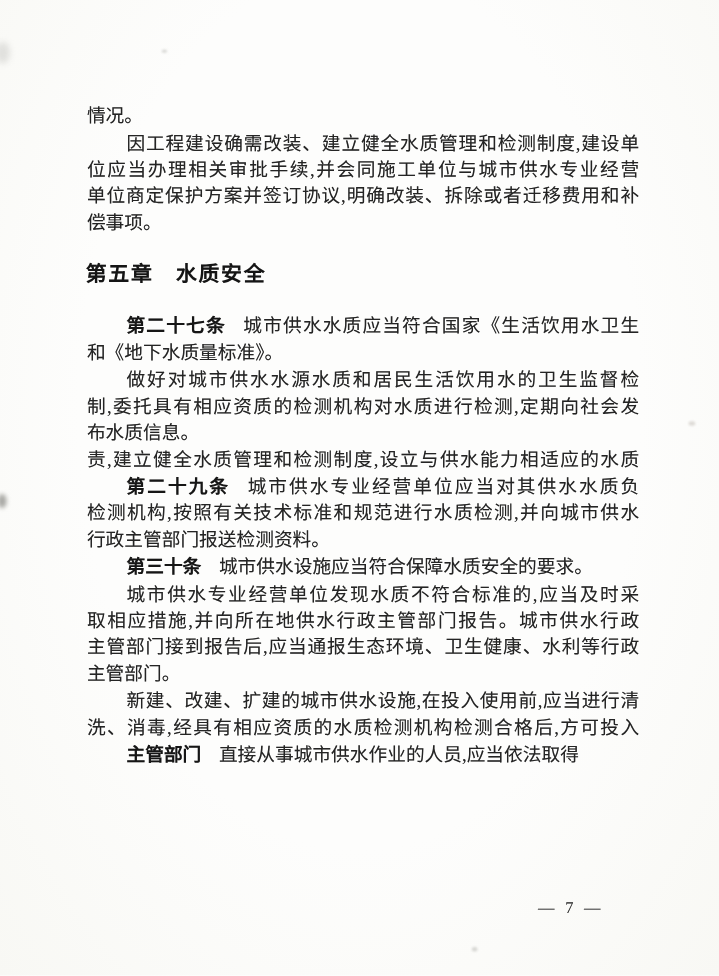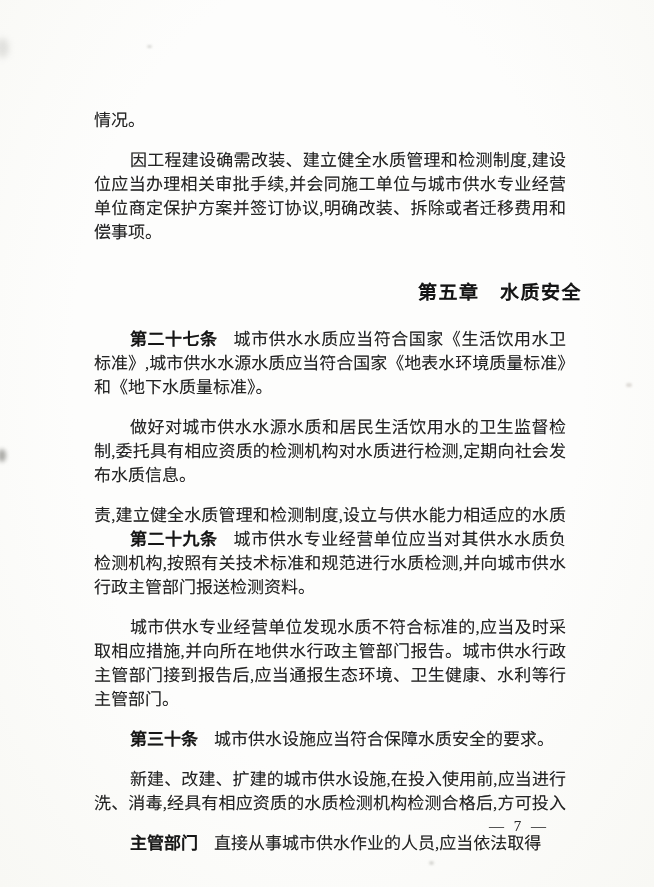--- a/index.html
+++ b/index.html
@@ -14,39 +14,39 @@
   }
   .content {
     position: absolute;
     left: 78px;
     top: 93px;
     width: 504px;
     font-size: 17px;
     line-height: 24px;
     text-shadow: 0 0 0.5px rgba(40,40,40,0.35);
   }
-  .para { margin: 16px; }
+  .para { margin: 1px; }
   .line {
     height: 24px;
     line-height: 24px;
     overflow: hidden;
     text-align: justify;
     text-align-last: justify;
   }
   .line.last { text-align-last: left; }
   .line.first { padding-left: 36px; }
   .lead { font-weight: bold; margin-right: 16px; color: #161616; }
   .chapter {
     font-weight: bold;
     font-size: 19px;
     line-height: 24px;
     letter-spacing: 1.5px;
-    text-align: right;
+    text-align: left;
     color: #151515;
-    margin: 36px 0 23px 0;
+    margin: 23px 0 23px 0;
   }
   .page-number {
     position: absolute;
     left: 78px;
     top: 814px;
     width: 504px;
     text-align: right;
     padding-right: 33px;
     box-sizing: border-box;
     font-size: 15px;
@@ -78,42 +78,41 @@
       </div>
       <div class="para">
         <div class="line first">因工程建设确需改装、建立健全水质管理和检测制度,建设单</div>
         <div class="line">位应当办理相关审批手续,并会同施工单位与城市供水专业经营</div>
         <div class="line">单位商定保护方案并签订协议,明确改装、拆除或者迁移费用和补</div>
         <div class="line last">偿事项。</div>
       </div>
       <div class="chapter">第五章　水质安全</div>
       <div class="para">
         <div class="line first"><span class="lead">第二十七条</span><span>城市供水水质应当符合国家《生活饮用水卫生</span></div>
-        <div class="line">标准》,城市供水水源水质应当符合国家《地表水环境质量标准》</div>
         <div class="line last">和《地下水质量标准》。</div>
       </div>
       <div class="para">
         <div class="line first">做好对城市供水水源水质和居民生活饮用水的卫生监督检</div>
         <div class="line">制,委托具有相应资质的检测机构对水质进行检测,定期向社会发</div>
         <div class="line last">布水质信息。</div>
       </div>
       <div class="para">
         <div class="line">责,建立健全水质管理和检测制度,设立与供水能力相适应的水质</div>
         <div class="line first"><span class="lead">第二十九条</span><span>城市供水专业经营单位应当对其供水水质负</span></div>
         <div class="line">检测机构,按照有关技术标准和规范进行水质检测,并向城市供水</div>
         <div class="line last">行政主管部门报送检测资料。</div>
       </div>
       <div class="para">
+        <div class="line first last"><span class="lead">第三十条</span><span>城市供水设施应当符合保障水质安全的要求。</span></div>
+      </div>
+      <div class="para">
         <div class="line first">城市供水专业经营单位发现水质不符合标准的,应当及时采</div>
         <div class="line">取相应措施,并向所在地供水行政主管部门报告。城市供水行政</div>
         <div class="line">主管部门接到报告后,应当通报生态环境、卫生健康、水利等行政</div>
         <div class="line last">主管部门。</div>
-      </div>
-      <div class="para">
-        <div class="line first last"><span class="lead">第三十条</span><span>城市供水设施应当符合保障水质安全的要求。</span></div>
       </div>
       <div class="para">
         <div class="line first">新建、改建、扩建的城市供水设施,在投入使用前,应当进行清</div>
         <div class="line">洗、消毒,经具有相应资质的水质检测机构检测合格后,方可投入</div>
       </div>
       <div class="para">
         <div class="line first last"><span class="lead">主管部门</span><span>直接从事城市供水作业的人员,应当依法取得</span></div>
       </div>
     </main>
 

